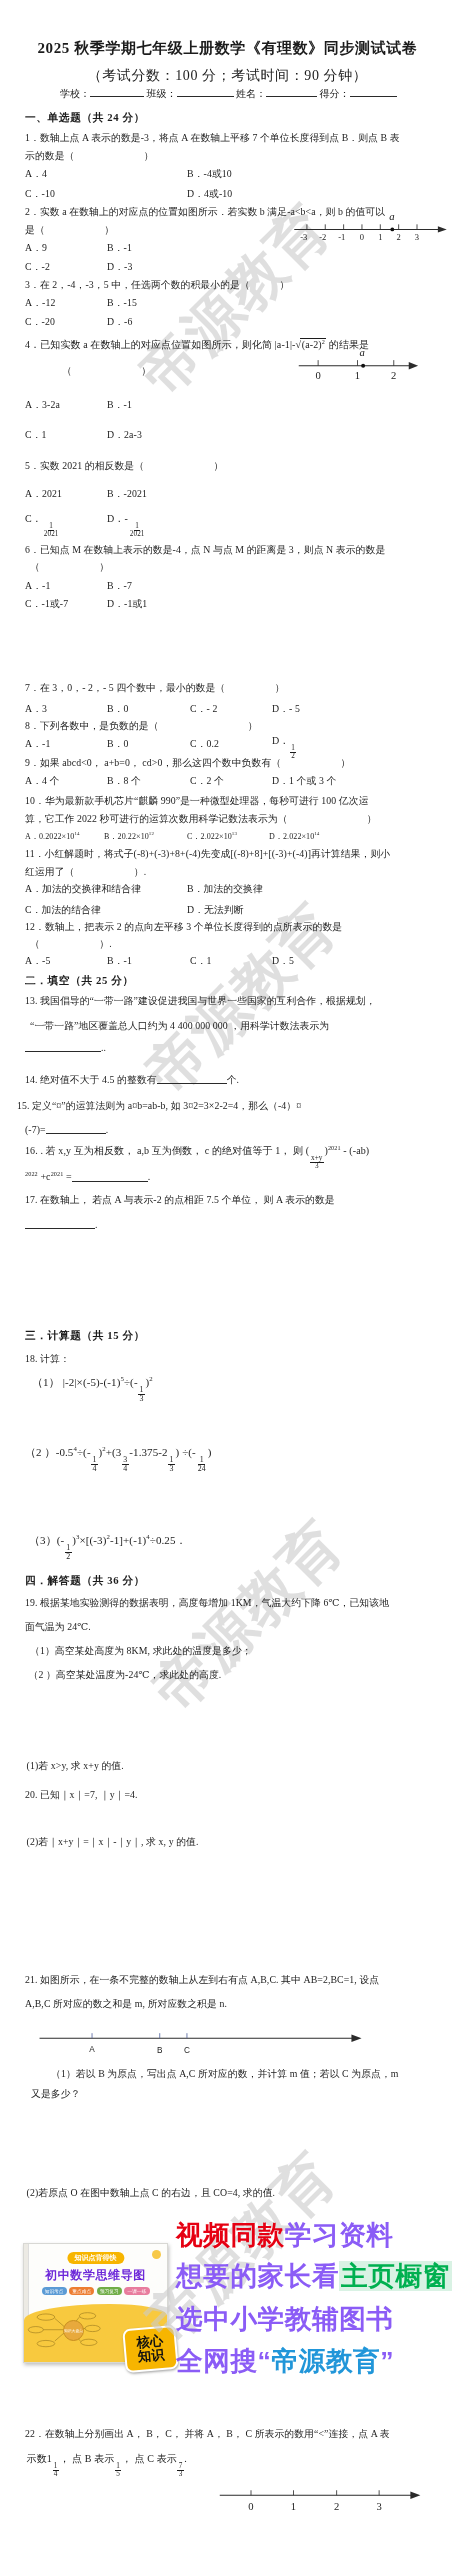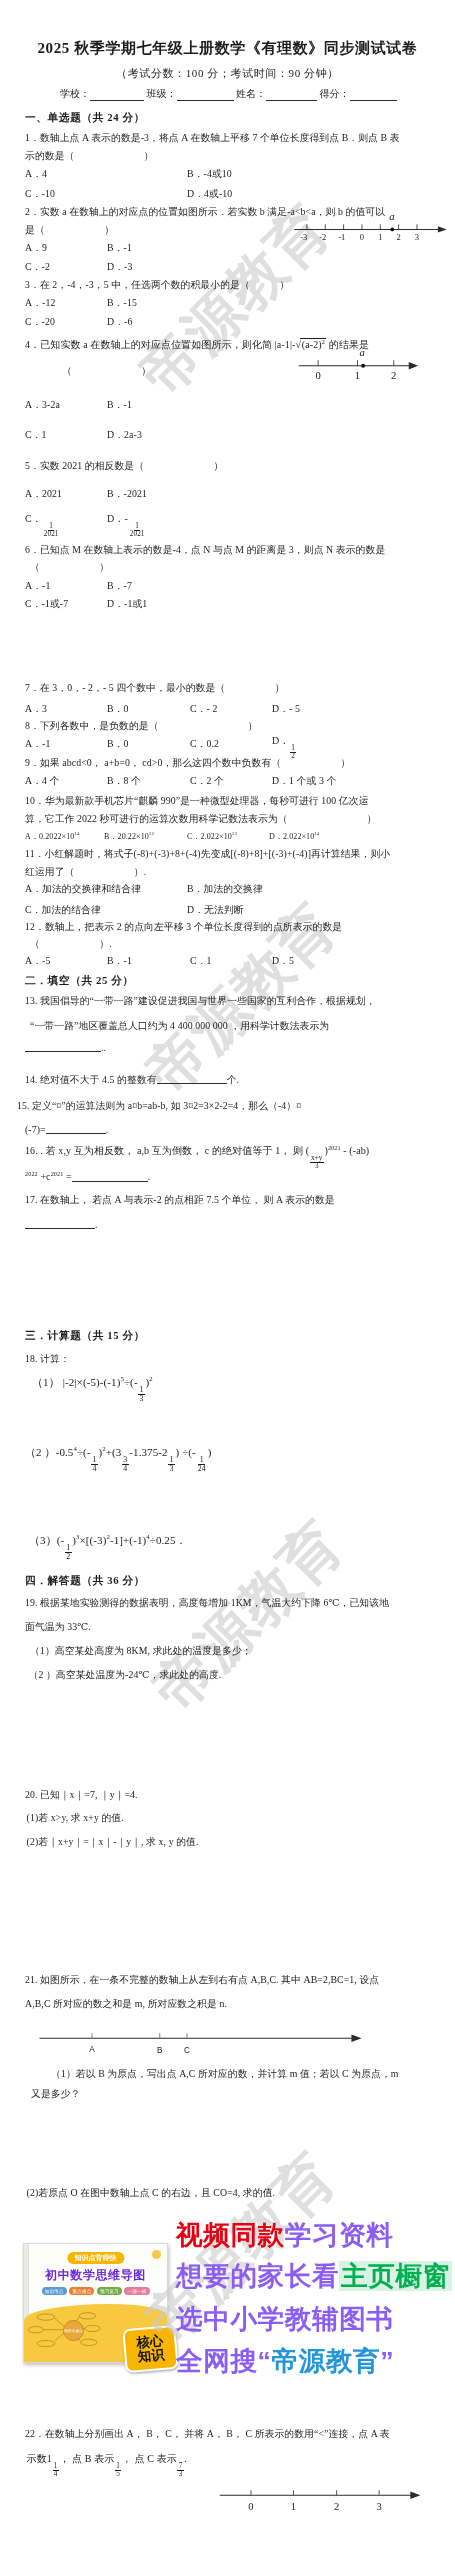--- a/index.html
+++ b/index.html
@@ -1,26 +1,26 @@
 <!DOCTYPE html>
 <html style="font-size:10px"><head>
 <meta charset="utf-8">
 <style>
   html,body{margin:0;padding:0;background:#ffffff;}
   .page{position:relative;width:455px;height:2576px;background:#fff;overflow:hidden;
         font-family:"Liberation Serif","DejaVu Serif",serif;color:#1c1c1c;}
   .t{position:absolute;white-space:nowrap;font-size:9.8px;letter-spacing:0.1px;line-height:1.25;z-index:3;}
   .ttl{font-size:15px;font-weight:bold;letter-spacing:0.6px;width:455px;text-align:center;}
-  .sub{font-size:11px;width:455px;text-align:center;letter-spacing:0.6px;}
+  .sub{font-size:14px;width:455px;text-align:center;letter-spacing:0.6px;}
   .sec{font-size:10.7px;font-weight:bold;letter-spacing:0.6px;}
   .sm{font-size:8px;}
   .math{font-size:10px;}
   .calc{font-size:11px;}
   .blank{display:inline-block;border-bottom:0.9px solid #2a2a2a;height:8.9px;vertical-align:-1.3px;}
-  .info{position:absolute;left:60px;top:87px;font-size:10px;display:flex;align-items:flex-end;z-index:3;}
+  .info{position:absolute;left:60px;top:87px;font-size:10px;display:flex;align-items:flex-start;z-index:3;}
   .info .blank{margin-right:2.5px;}
   sup{font-size:0.62em;}
   .frac{display:inline-flex;flex-direction:column;align-items:center;vertical-align:-0.55em;line-height:1.05;margin:0 0.6px;}
   .frac .fn{border-bottom:0.6px solid currentColor;padding:0 1.3px;font-size:0.72em;}
   .frac .fd{padding:0 1.3px;font-size:0.72em;}
   .sqrt .rad{margin-right:-0.6px;}
   .sqrt .vin{border-top:0.6px solid currentColor;padding:0 1.3px;}
   .wm{position:absolute;font-family:"Liberation Sans",sans-serif;font-weight:bold;color:#cbcbcb;
       opacity:0.6;font-size:58px;letter-spacing:1.3px;transform:rotate(-45deg);white-space:nowrap;z-index:2;}
   .fig{position:absolute;z-index:3;}
@@ -284,28 +284,28 @@
     <span class="t calc" style="left:29px;top:1533px">（3）(-<span class="frac">
           <span class="fn">1</span>
           <span class="fd">2</span>
         </span>)<sup>3</sup>×[(-3)<sup>2</sup>-1]+(-1)<sup>4</sup>÷0.25．</span>
   </div>
 
   <span class="t sec" style="left:25px;top:1574px">四．解答题（共 36 分）</span>
 
   <div>
     <span class="t" style="left:25px;top:1597px">19. 根据某地实验测得的数据表明，高度每增加 1KM，气温大约下降 6℃，已知该地</span>
-    <span class="t" style="left:25px;top:1621px">面气温为 33℃.</span>
+    <span class="t" style="left:25px;top:1621px">面气温为 24℃.</span>
     <span class="t" style="left:30px;top:1645px">（1）高空某处高度为 8KM, 求此处的温度是多少；</span>
     <span class="t" style="left:28.5px;top:1669px">（2 ）高空某处温度为-24℃，求此处的高度.</span>
   </div>
 
   <div>
     <span class="t" style="left:25px;top:1789px">20. 已知｜x｜=7, ｜y｜=4.</span>
-    <span class="t" style="left:26.6px;top:1812px">(1)若 x&gt;y, 求 x+y 的值.</span>
+    <span class="t" style="left:26.6px;top:1760px">(1)若 x&gt;y, 求 x+y 的值.</span>
     <span class="t" style="left:26.6px;top:1836px">(2)若｜x+y｜=｜x｜-｜y｜, 求 x, y 的值.</span>
   </div>
 
   <div>
     <span class="t" style="left:25px;top:1974px">21. 如图所示，在一条不完整的数轴上从左到右有点 A,B,C. 其中 AB=2,BC=1, 设点</span>
     <span class="t" style="left:25px;top:1998px">A,B,C 所对应的数之和是 m, 所对应数之积是 n.</span>
     <svg class="fig" style="left:37px;top:2023px" width="329" height="33" viewBox="0 0 520 52">
       <line class="axl" x1="4" y1="24" x2="498" y2="24"></line>
       <polygon class="arr" points="497,18 513,24 497,30"></polygon>
       <line class="tickb" x1="87" y1="16" x2="87" y2="24"></line>

